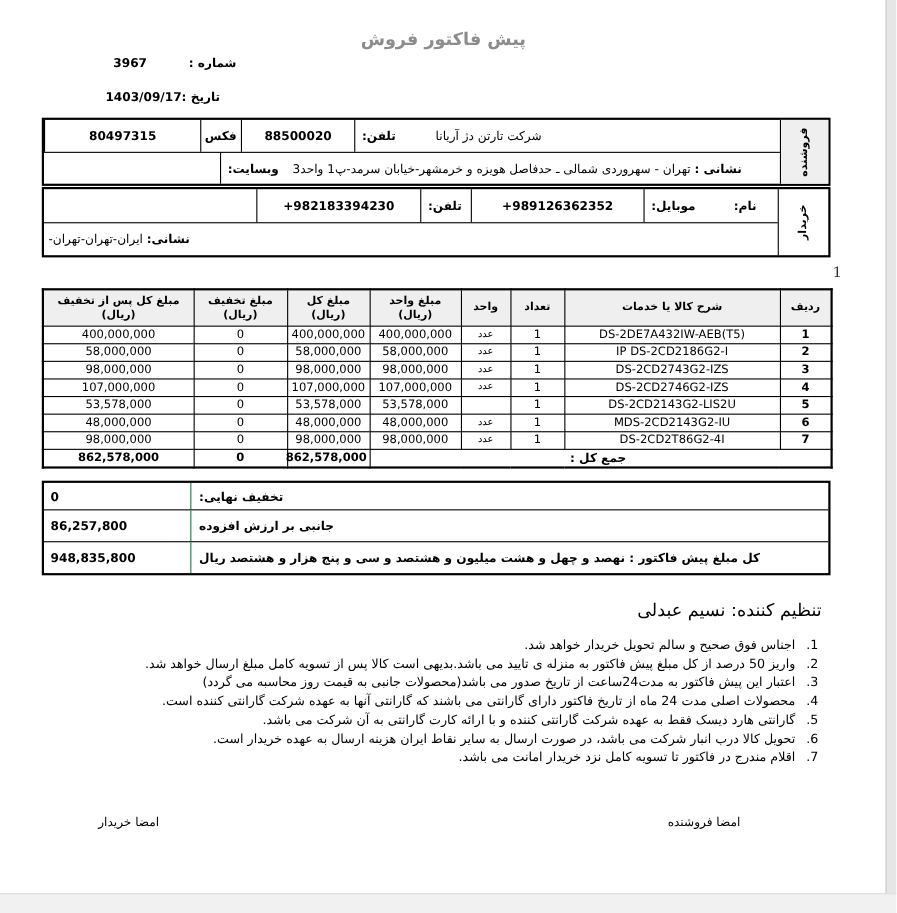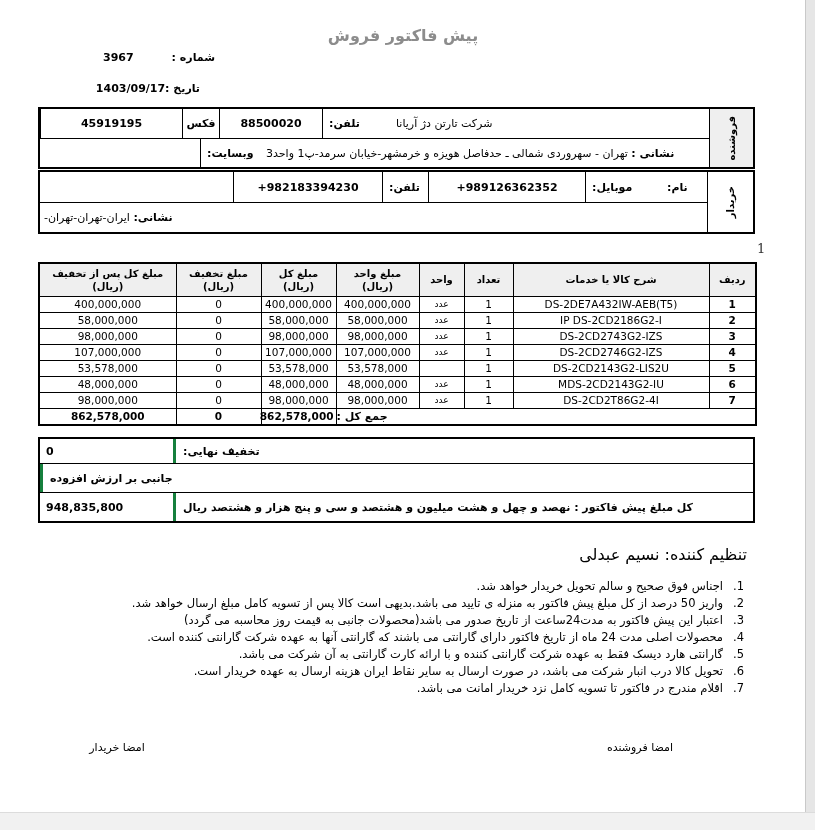--- a/index.html
+++ b/index.html
@@ -50,27 +50,27 @@
 
   
   #items { top: 262px; left: 38px; width: 717px; border-collapse: collapse; table-layout: fixed; direction: rtl; border: 2px solid #000; }
   #items th, #items td { border: 1px solid #000; text-align: center; vertical-align: middle; padding: 0 2px; }
   #items th { height: 33px; font-size: 10px; font-weight: bold; background: #efefef; white-space: pre-line; line-height: 13px; }
   #items td { height: 16px; font-size: 10.5px; line-height: 1; }
   #items td.desc { direction: ltr; }
   #items td.unit { font-size: 9px; }
   #items td.rownum { font-weight: bold; }
   #items tr.total-row td { font-weight: bold; height: 17px; }
-  #items tr.total-row td.tlabel { text-align: left; padding-left: 0; padding-right: 4px; font-size: 11px; }
+  #items tr.total-row td.tlabel { text-align: center; padding-left: 0; padding-right: 4px; font-size: 11px; }
 
   
   #summary-box { top: 437px; flex-direction: column; }
   .sumrow { display: flex; }
   .sumrow + .sumrow { border-top: 1px solid #000; }
-  .sumrow .slabel { flex: 1; border-left: 3px solid #15803d; display: flex; align-items: center; justify-content: flex-end; padding: 0 7px; font-size: 11px; font-weight: bold; }
+  .sumrow .slabel { flex: 1; border-left: 1px solid #15803d; display: flex; align-items: center; justify-content: flex-end; padding: 0 7px; font-size: 11px; font-weight: bold; }
   .sumrow .svalue { width: 133px; display: flex; align-items: center; justify-content: flex-end; padding-left: 6px; padding-right: 8px; font-size: 11px; font-weight: bold; }
   #sumrow-discount { height: 24px; }
   #sumrow-vat { height: 29px; }
   #sumrow-grand { height: 29px; }
 
   
   #prepared-by { top: 545px; left: 38px; width: 717px; direction: rtl; text-align: right; padding-right: 8px; font-size: 16px; }
   #terms { top: 578px; left: 38px; width: 720px; direction: rtl; font-size: 11.5px; }
   .term { padding-right: 14px; height: 17px; line-height: 17px; white-space: nowrap; }
   .term-num { display: inline-block; margin-left: 10px; }
@@ -101,21 +101,21 @@
     <span class="vert">فروشنده</span>
   </div>
   <div class="grid">
     <div class="grow">
       <div class="cell txt" style="width:317px">
         <span>شرکت تارتن دژ آریانا</span>
       </div>
       <div class="cell lbl divided" style="width:70px">تلفن:</div>
       <div class="cell val divided" style="width:103px">88500020</div>
       <div class="cell lbl divided" style="width:37px;justify-content:center;padding:12px">فکس</div>
-      <div class="cell val divided" style="width:142px">45919195</div>
+      <div class="cell val divided" style="width:142px">80497315</div>
     </div>
     <div class="grow">
       <div class="cell txt" style="width:447px">
         <span class="b">نشانی :</span>&nbsp;<span>تهران - سهروردی شمالی ـ حدفاصل هویزه و خرمشهر-خیابان سرمد-پ1 واحد3</span>
       </div>
       <div class="cell lbl divided" style="width:62px">وبسایت:</div>
     </div>
   </div>
 </div>
 
@@ -248,20 +248,21 @@
 </tbody>
   </table>
 
 <div class="abs box" id="summary-box">
   <div class="sumrow" id="sumrow-discount">
     <div class="slabel">تخفیف نهایی:</div>
     <div class="svalue">0</div>
   </div>
   <div class="sumrow" id="sumrow-vat">
     <div class="slabel">جانبی بر ارزش افزوده</div>
+    <div class="svalue">86,257,800</div>
   </div>
   <div class="sumrow" id="sumrow-grand">
     <div class="slabel">کل مبلغ پیش فاکتور : نهصد و چهل و هشت میلیون و هشتصد و سی و پنج هزار و هشتصد  ریال</div>
     <div class="svalue">948,835,800</div>
   </div>
 </div>
 
 <div class="abs" id="prepared-by">تنظیم کننده: نسیم عبدلی</div>
 <div class="abs" id="terms">
   <div class="term"><span class="term-num">1.</span><span>اجناس فوق صحیح و سالم تحویل خریدار خواهد شد.</span></div>

